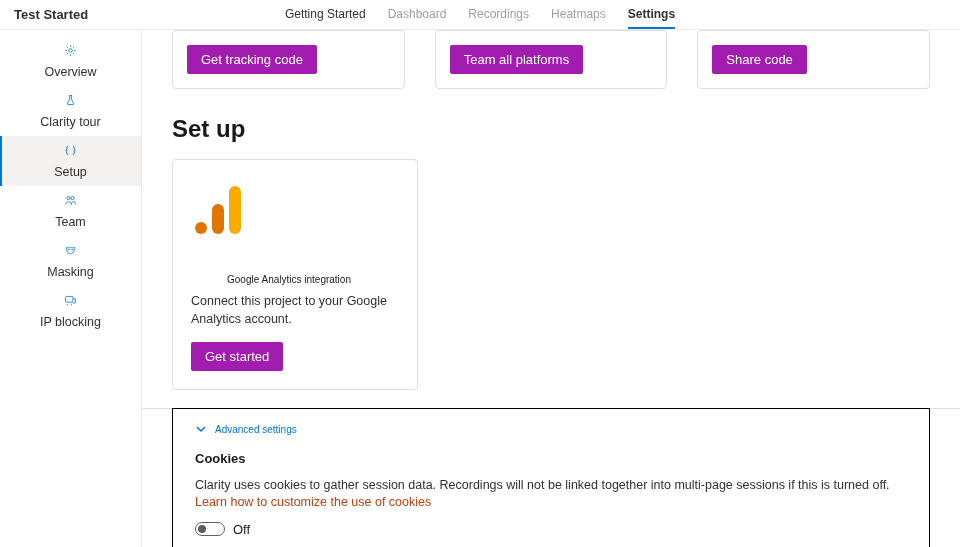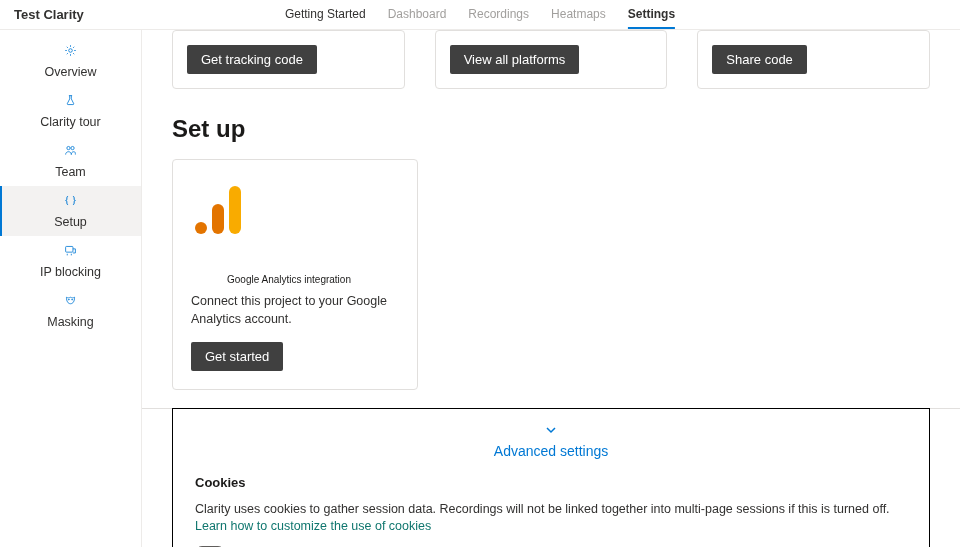--- a/index.html
+++ b/index.html
@@ -103,21 +103,21 @@
   .card-top {
     border: 1px solid #e1dfdd;
     border-radius: 4px;
     flex: 1;
     padding: 14px;
     min-height: 48px;
     display: flex;
     align-items: flex-start;
   }
   .btn {
-    background: #404040;
+    background: #a21caf;
     color: #fff;
     border: none;
     border-radius: 2px;
     padding: 7px 14px;
     font-size: 13px;
     cursor: pointer;
     font-family: inherit;
   }
   .section-heading {
     font-size: 24px;
@@ -156,41 +156,40 @@
     border: 1.5px solid #000;
     margin: 0 30px 0 30px;
     padding: 14px 22px 14px 22px;
     margin-top: -1px;
   }
   .adv-header {
     display: flex;
     align-items: center;
     gap: 8px;
     color: #0078d4;
-    font-size: 14px;
+    font-size: 10px;
     cursor: pointer;
     margin-bottom: 16px;
-    flex-direction: column;
   }
   .adv-header .chev {
     width: 12px;
     height: 12px;
   }
   .sub-heading {
     font-weight: 600;
     font-size: 13px;
     margin-bottom: 10px;
   }
   .adv-text {
     font-size: 12.5px;
     line-height: 1.5;
     color: #323130;
   }
   .adv-link {
-    color: #0f766e;
+    color: #c2410c;
     font-size: 12.5px;
     cursor: pointer;
   }
   .toggle-row {
     display: flex;
     align-items: center;
     gap: 8px;
     margin-top: 13px;
   }
   .toggle {
@@ -210,21 +209,21 @@
     background: #605e5c;
     border-radius: 50%;
     top: 2px;
     left: 2px;
   }
 </style>
 </head>
 <body>
 
 <div class="topbar">
-  <div class="project-title">Test Clarity</div>
+  <div class="project-title">Test Started</div>
   <div class="topnav">
     <div class="topnav-item dark">Getting Started</div>
     <div class="topnav-item">Dashboard</div>
     <div class="topnav-item">Recordings</div>
     <div class="topnav-item">Heatmaps</div>
     <div class="topnav-item dark active">Settings</div>
   </div>
 </div>
 
 <div class="layout">
@@ -239,67 +238,67 @@
       <span>Overview</span>
     </div>
     <div class="side-item">
       <span class="icon">
         <svg viewBox="0 0 16 16" width="13" height="13" fill="none" stroke="#0078d4" stroke-width="1">
             <path d="M6 2h4M7 2v4l-3 6a1 1 0 001 1h6a1 1 0 001-1l-3-6V2"></path>
           </svg>
       </span>
       <span>Clarity tour</span>
     </div>
+    <div class="side-item active">
+      <span class="icon">
+        <svg viewBox="0 0 16 16" width="13" height="13" fill="none" stroke="#0078d4" stroke-width="1.2">
+            <path d="M5 3c-1 0-1.5.5-1.5 1.5v2c0 .8-.5 1.5-1.5 1.5 1 0 1.5.7 1.5 1.5v2c0 1 .5 1.5 1.5 1.5M11 3c1 0 1.5.5 1.5 1.5v2c0 .8.5 1.5 1.5 1.5-1 0-1.5.7-1.5 1.5v2c0 1-.5 1.5-1.5 1.5"></path>
+          </svg>
+      </span>
+      <span>Setup</span>
+    </div>
     <div class="side-item">
       <span class="icon">
         <svg viewBox="0 0 16 16" width="13" height="13" fill="none" stroke="#0078d4" stroke-width="1">
             <circle cx="5.5" cy="5" r="2"></circle>
             <circle cx="10.5" cy="5" r="2"></circle>
             <path d="M2 13c0-2 1.5-3.5 3.5-3.5S9 11 9 13M9 13c0-2 1-3.5 3-3.5s2 1.5 2 3.5"></path>
           </svg>
       </span>
       <span>Team</span>
     </div>
-    <div class="side-item active">
-      <span class="icon">
-        <svg viewBox="0 0 16 16" width="13" height="13" fill="none" stroke="#0078d4" stroke-width="1.2">
-            <path d="M5 3c-1 0-1.5.5-1.5 1.5v2c0 .8-.5 1.5-1.5 1.5 1 0 1.5.7 1.5 1.5v2c0 1 .5 1.5 1.5 1.5M11 3c1 0 1.5.5 1.5 1.5v2c0 .8.5 1.5 1.5 1.5-1 0-1.5.7-1.5 1.5v2c0 1-.5 1.5-1.5 1.5"></path>
-          </svg>
-      </span>
-      <span>Setup</span>
-    </div>
-    <div class="side-item">
-      <span class="icon">
-        <svg viewBox="0 0 16 16" width="13" height="13" fill="none" stroke="#0078d4" stroke-width="1">
-            <rect x="2" y="3" width="9" height="7" rx="1"></rect>
-            <path d="M11 6h3v5h-3M4 12v2M9 12v2"></path>
-          </svg>
-      </span>
-      <span>IP blocking</span>
-    </div>
     <div class="side-item">
       <span class="icon">
         <svg viewBox="0 0 16 16" width="13" height="13" fill="none" stroke="#0078d4" stroke-width="1">
             <path d="M3 4c0 5 2 8 5 8s5-3 5-8c-2 1-3 1-5 0-2 1-3 1-5 0z"></path>
             <circle cx="6" cy="7" r=".5" fill="#0078d4"></circle>
             <circle cx="10" cy="7" r=".5" fill="#0078d4"></circle>
           </svg>
       </span>
       <span>Masking</span>
     </div>
+    <div class="side-item">
+      <span class="icon">
+        <svg viewBox="0 0 16 16" width="13" height="13" fill="none" stroke="#0078d4" stroke-width="1">
+            <rect x="2" y="3" width="9" height="7" rx="1"></rect>
+            <path d="M11 6h3v5h-3M4 12v2M9 12v2"></path>
+          </svg>
+      </span>
+      <span>IP blocking</span>
+    </div>
   </div>
 
   <div class="main">
 
     <div class="cards-row">
       <div class="card-top">
         <button class="btn">Get tracking code</button>
       </div>
       <div class="card-top">
-        <button class="btn">View all platforms</button>
+        <button class="btn">Team all platforms</button>
       </div>
       <div class="card-top">
         <button class="btn">Share code</button>
       </div>
     </div>
 
     <h2 class="section-heading">Set up</h2>
 
     <div class="setup-card">
       <div class="ga-logo">

